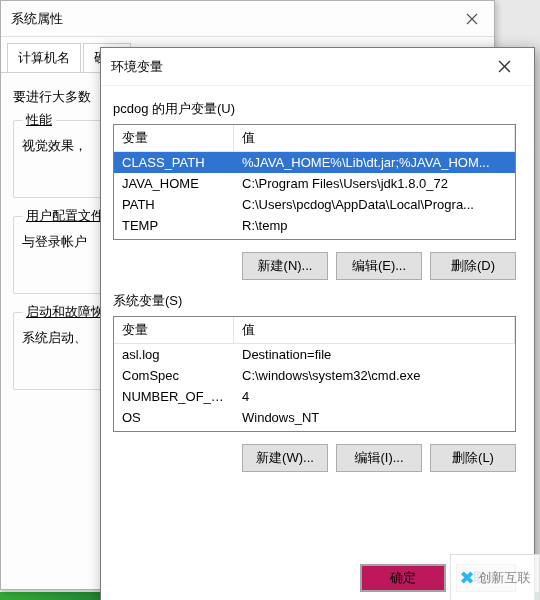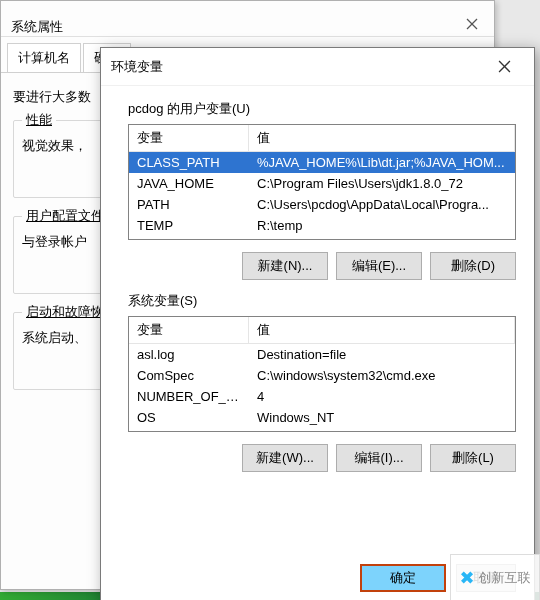--- a/index.html
+++ b/index.html
@@ -1,53 +1,53 @@
 <!DOCTYPE html>
 <html><head>
 <meta charset="utf-8">
 <style>
   * { box-sizing: border-box; font-family: "Microsoft YaHei", "Segoe UI", sans-serif; font-size: 13px; }
   body { margin: 0; width: 540px; height: 600px; background: #e8e8e8; position: relative; overflow: hidden; }
 
   .parent-dialog { position: absolute; top: 0; left: 0; width: 495px; height: 590px; background: #fdfdfd; border: 1px solid #b0b0b0; box-shadow: 2px 2px 6px rgba(0,0,0,0.2); }
-  .parent-titlebar { height: 36px; display: flex; align-items: flex-end; padding: 0 10px; border-bottom: 1px solid #e0e0e0; }
+  .parent-titlebar { height: 36px; display: flex; align-items: center; padding: 0 10px; border-bottom: 1px solid #e0e0e0; }
   .parent-title { flex: 1; }
   .parent-close { width: 24px; height: 24px; display:flex; align-items:center; justify-content:center; color:#555; cursor:pointer; }
 
   .parent-tabs { display: flex; border-bottom: 1px solid #d0d0d0; padding: 6px 6px 0 6px; }
   .parent-tab { padding: 5px 10px; border: 1px solid #d0d0d0; border-bottom: none; margin-right: 2px; background: #fff; cursor:pointer; }
 
   .parent-body { padding: 15px 12px; }
   .parent-note { margin-bottom: 14px; }
   .groupbox { border: 1px solid #d8d8d8; border-radius:2px; margin-bottom: 18px; padding: 10px 8px 14px 8px; position: relative; }
   .groupbox-label { position: absolute; top: -10px; left: 8px; background: #fdfdfd; padding: 0 4px; text-decoration: underline; }
   .groupbox-content { margin-top: 6px; }
 
   
   .env-dialog { position: absolute; top: 47px; left: 100px; width: 435px; height: 560px; background: #fff; border: 1px solid #7a7a7a; box-shadow: 3px 3px 14px rgba(0,0,0,0.35); display:flex; flex-direction:column; }
   .env-titlebar { height: 38px; display:flex; align-items:center; padding: 0 10px; border-bottom: 1px solid #f0f0f0; }
   .env-title { flex:1; }
   .env-close { width: 40px; height: 30px; display:flex; align-items:center; justify-content:center; cursor:pointer; font-size:16px; }
 
-  .env-body { flex:1; padding: 14px 18px 10px 27px; display:flex; flex-direction:column; }
+  .env-body { flex:1; padding: 14px 18px 10px 12px; display:flex; flex-direction:column; }
 
   .section-label { margin-bottom: 6px; }
 
   .var-table { border: 1px solid #828282; height: 116px; overflow:hidden; background:#fff; }
   .var-header { display:flex; background:#fff; border-bottom: 1px solid #e5e5e5; }
   .var-header-cell { padding: 4px 8px; border-right: 1px solid #e5e5e5; cursor:pointer; }
   .col-name { width: 120px; flex-shrink:0; }
   .col-value { flex: 1; }
   .var-row { display:flex; }
   .var-row.selected { background: #2e74d0; color: #fff; }
   .var-cell { padding: 3px 8px; white-space:nowrap; overflow:hidden; text-overflow:ellipsis; }
 
   .btn-row { display:flex; justify-content:flex-end; gap: 8px; margin-top: 12px; margin-bottom: 12px; }
   .btn { min-width: 86px; height: 28px; border: 1px solid #adadad; background: #e1e1e1; cursor:pointer; display:flex; align-items:center; justify-content:center; padding: 0 10px; }
-  .btn-primary { border: 2px solid #c2410c; background: #7dd3fc; margin-left: 40px; }
+  .btn-primary { border: 2px solid #a3a3a3; background: #be185d; margin-left: 40px; }
 
   .env-footer { border-top: none; padding: 10px 18px 14px 18px; display:flex; justify-content:flex-end; gap:10px; }
 
   .watermark { position:absolute; right:0; bottom:-2px; width:90px; height:48px; background: rgba(255,255,255,0.85); border:1px solid #ddd; display:flex; align-items:center; justify-content:center; font-size:11px; color:#888; }
   .watermark .wm-icon { color:#29b6f6; font-size:18px; margin-right:4px; }
 
   .bottom-strip { position:absolute; bottom:0; left:0; width:100%; height:8px; background:linear-gradient(to right,#3a3,#163,#3a3,#264); }
 </style>
 </head>
 <body>

